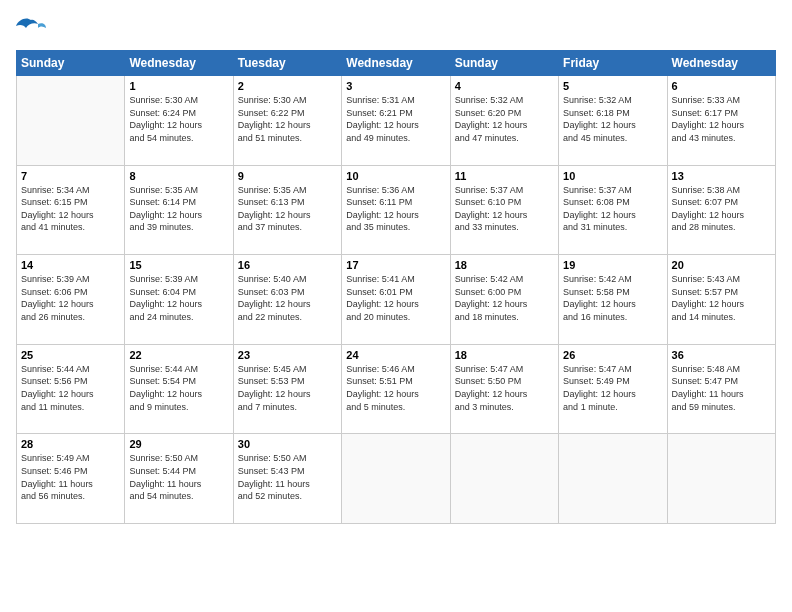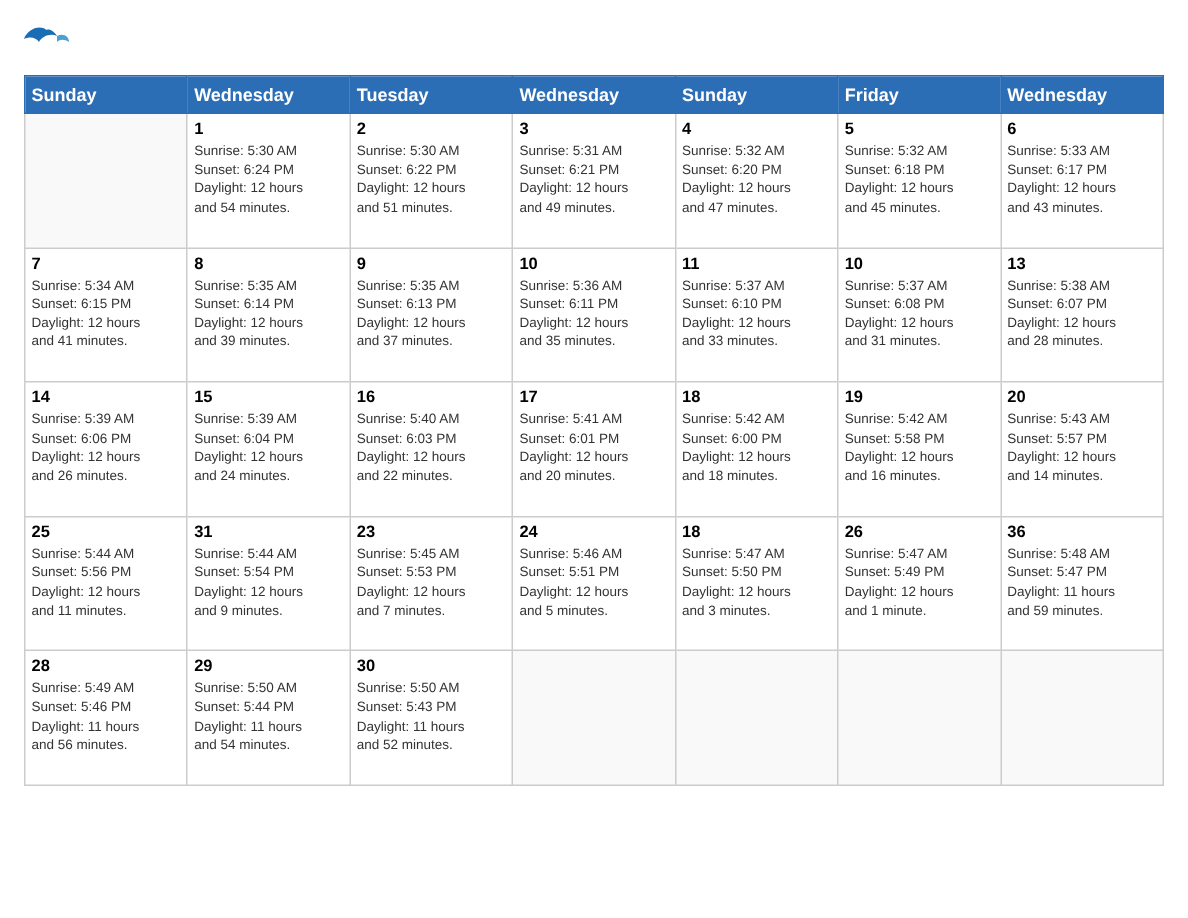--- a/index.html
+++ b/index.html
@@ -210,21 +210,21 @@
             <span class="day-number">20</span>
             <div class="day-info">Sunrise: 5:43 AM<br>Sunset: 5:57 PM<br>Daylight: 12 hours<br>and 14 minutes.</div>
           </td>
         </tr>
         <tr>
           <td>
             <span class="day-number">25</span>
             <div class="day-info">Sunrise: 5:44 AM<br>Sunset: 5:56 PM<br>Daylight: 12 hours<br>and 11 minutes.</div>
           </td>
           <td>
-            <span class="day-number">31</span>
+            <span class="day-number">22</span>
             <div class="day-info">Sunrise: 5:44 AM<br>Sunset: 5:54 PM<br>Daylight: 12 hours<br>and 9 minutes.</div>
           </td>
           <td>
             <span class="day-number">23</span>
             <div class="day-info">Sunrise: 5:45 AM<br>Sunset: 5:53 PM<br>Daylight: 12 hours<br>and 7 minutes.</div>
           </td>
           <td>
             <span class="day-number">24</span>
             <div class="day-info">Sunrise: 5:46 AM<br>Sunset: 5:51 PM<br>Daylight: 12 hours<br>and 5 minutes.</div>
           </td>

